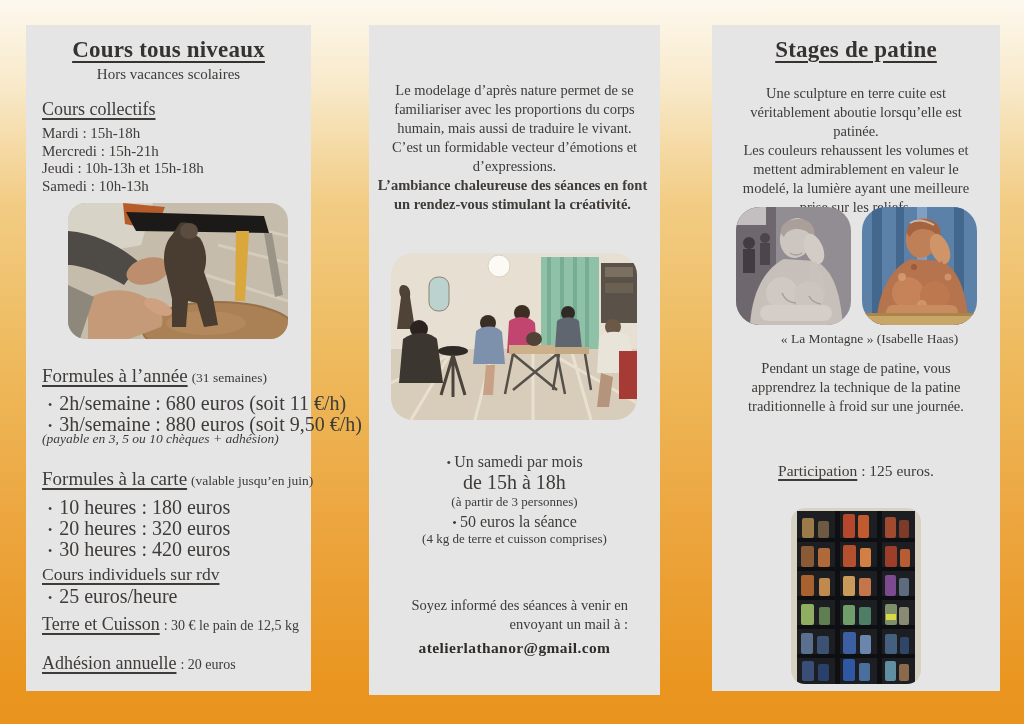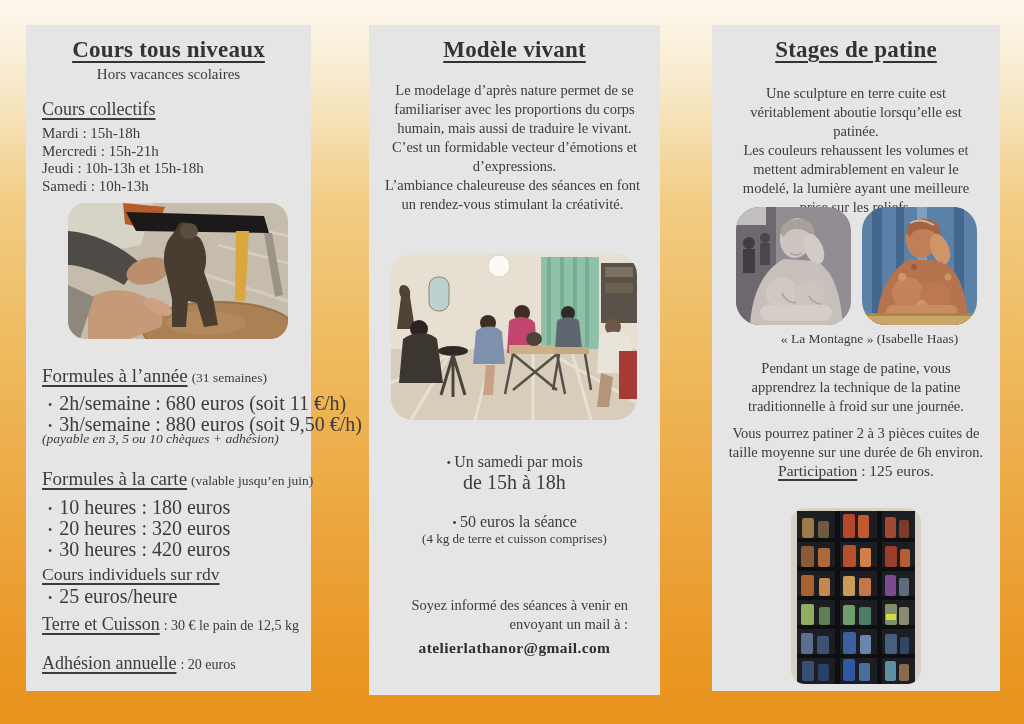--- a/index.html
+++ b/index.html
@@ -104,26 +104,23 @@
     <span class="val14">: 30 € le pain de 12,5 kg</span>
   </div>
 
   <div class="blk" style="top:628px;left:16px;white-space:nowrap;">
     <span class="h18 u">Adhésion annuelle</span>
     <span class="val14">: 20 euros</span>
   </div>
 </section>
 
 <section class="panel" id="panel-modele">
-  <div class="blk center" style="top:12px;left:0;right:0;">
-    <span class="title">Modèle vivant</span>
-  </div>
 
   <div class="blk center para" style="top:56px;left:15px;right:15px;">Le modelage d’après nature permet de se familiariser avec les proportions du corps humain, mais aussi de traduire le vivant. C’est un formidable vecteur d’émotions et d’expressions.</div>
-  <div class="blk center para" style="top:151px;left:8px;right:12px;">L’ambiance chaleureuse des séances en font un rendez-vous stimulant la créativité.</div>
+  <div class="blk center para" style="top:151px;left:8px;right:12px;font-weight:bold;">L’ambiance chaleureuse des séances en font un rendez-vous stimulant la créativité.</div>
 
   <svg class="blk photo" style="top:228px;left:22px;border-radius:22px;" width="246" height="167" viewBox="0 0 246 167">
     <rect width="246" height="167" fill="#e7e0d2"></rect>
     <rect y="96" width="246" height="71" fill="#d8cdbb"></rect>
     <path d="M20 167 L62 96 M84 167 L102 96 M142 167 L142 96 M200 167 L180 96 M246 150 L152 96 M0 130 L70 96" stroke="#e8e0d0" stroke-width="3" fill="none"></path>
     <rect x="150" y="4" width="58" height="92" fill="#8fc0a8"></rect>
     <path d="M158 4 v92 M171 4 v92 M184 4 v92 M196 4 v92" stroke="#77ad93" stroke-width="4"></path>
     <circle cx="108" cy="13" r="11" fill="#fcfaf4" stroke="#d8d0be"></circle>
     <path d="M12 32 c6 0 8 6 7 12 l5 32 h-18 l4 -32 c-3 -5 -2 -12 2 -12Z" fill="#4f4236"></path>
     <rect x="38" y="24" width="20" height="34" rx="9" fill="#bcd2cf" stroke="#8a8374"></rect>
@@ -148,20 +145,21 @@
     <path d="M168 101 l-6 36 M194 101 l6 36" stroke="#55504a" stroke-width="2.5"></path>
     <circle cx="222" cy="74" r="8" fill="#6b5846"></circle>
     <path d="M208 84 c8 -7 22 -7 30 0 l8 36 h-40 Z" fill="#e8e4da"></path>
     <rect x="228" y="98" width="18" height="48" fill="#a63a34"></rect>
     <path d="M210 120 l-4 34 h12 l4 -30 Z" fill="#b4957c"></path>
   </svg>
 
   <div class="blk center" style="top:428px;left:0;right:0;">
     <div class="cb" style="font-size:16px;"><span>Un samedi par mois</span></div>
     <div style="font-size:20px;">de 15h à 18h</div>
+    <div class="small13">(à partir de 3 personnes)</div>
   </div>
 
   <div class="blk center" style="top:488px;left:0;right:0;">
     <div class="cb" style="font-size:16px;"><span>50 euros la séance</span></div>
     <div class="small13">(4 kg de terre et cuisson comprises)</div>
   </div>
 
   <div class="blk center para" style="top:571px;left:18px;right:32px;text-align:right;">Soyez informé des séances à venir en envoyant un mail à :</div>
   <div class="blk center email" style="top:614px;left:0;right:0;">atelierlathanor@gmail.com</div>
 </section>
@@ -213,21 +211,20 @@
     <circle cx="86" cy="70" r="3.5" fill="#d6a173" opacity=".7"></circle>
     <circle cx="52" cy="60" r="3" fill="#96543a" opacity=".8"></circle>
     <rect x="24" y="98" width="72" height="14" rx="7" fill="#c98c60"></rect>
     <rect y="106" width="115" height="12" fill="#c7a668"></rect>
     <rect y="106" width="115" height="3" fill="#a9854a"></rect>
   </svg>
 
   <div class="blk center cap" style="top:306px;left:0;right:0;padding-left:27px;">« La Montagne » (Isabelle Haas)</div>
 
   <div class="blk center para" style="top:334px;left:18px;right:18px;">Pendant un stage de patine, vous apprendrez la technique de la patine traditionnelle à froid sur une journée.</div>
-  <div class="blk center para" style="top:399px;left:12px;right:12px;">Vous pourrez patiner 2 à 3 pièces cuites de taille moyenne sur une durée de 6h environ.</div>
 
   <div class="blk center part" style="top:437px;left:0;right:0;white-space:nowrap;">
     <span class="u">Participation</span>
     <span>: 125 euros.</span>
   </div>
 
   <svg class="blk photo" style="top:483px;left:79px;border-radius:14px;" width="130" height="176" viewBox="0 0 130 176">
     <rect width="130" height="176" fill="#d8d2c2"></rect>
     <rect x="6" y="3" width="118" height="173" fill="#1d1e22"></rect>
     <rect x="44" y="3" width="5" height="173" fill="#0e0f12"></rect>

